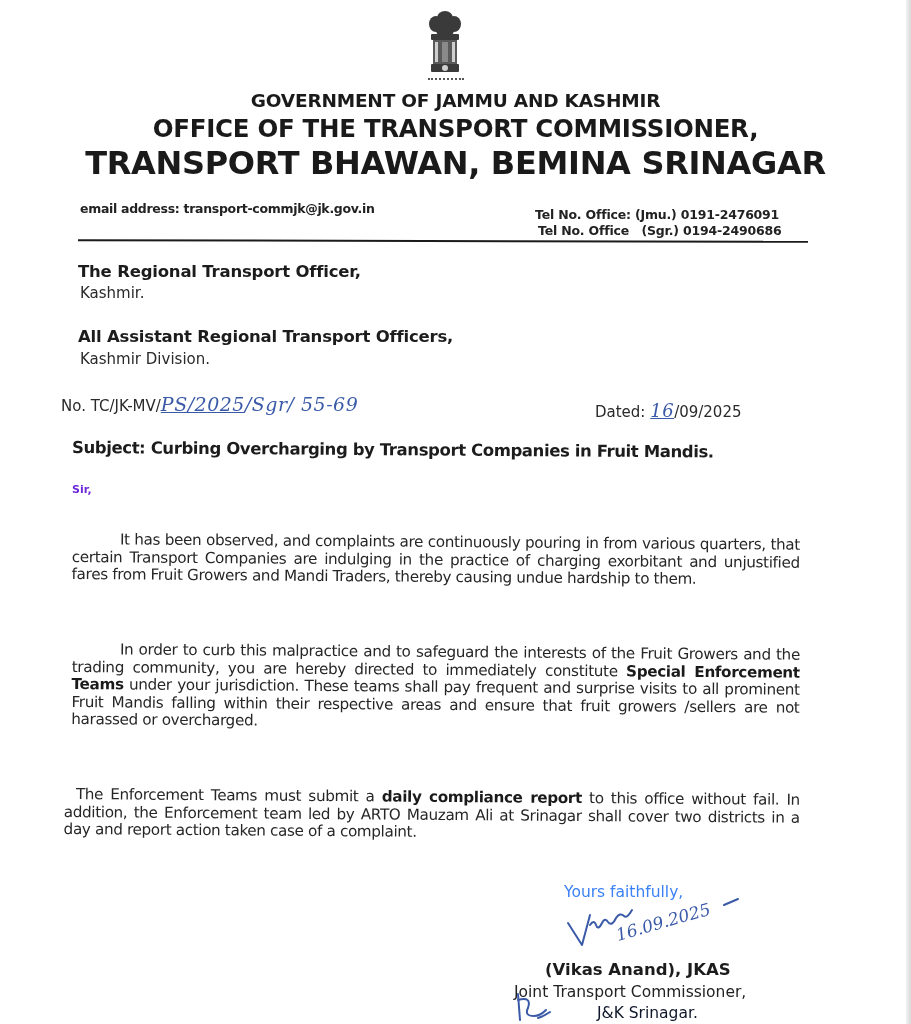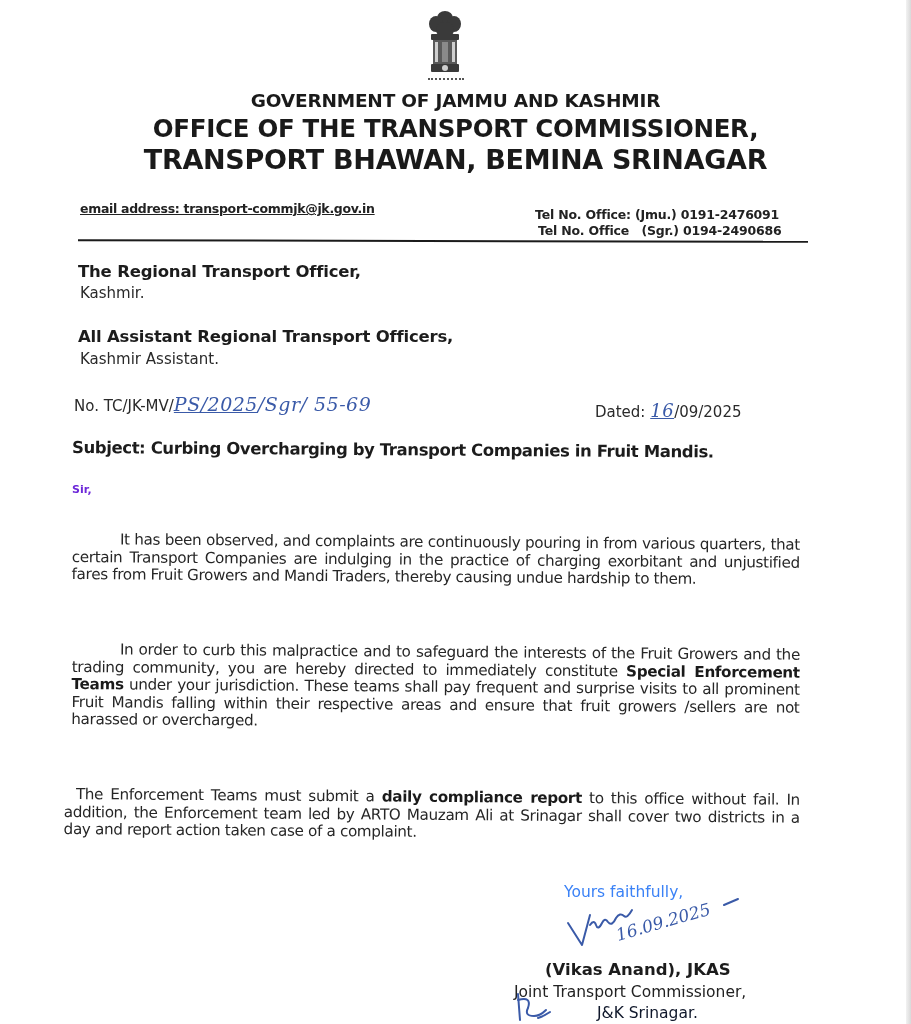--- a/index.html
+++ b/index.html
@@ -37,28 +37,27 @@
       position: absolute;
       left: 0; width: 911px;
       text-align: center;
       font-weight: bold;
       color: #1a1a1a;
       white-space: nowrap;
       transform-origin: center;
     }
     .hdr1 { top: 90px; font-size: 18.5px; letter-spacing: -0.2px; }
     .hdr2 { top: 114px; font-size: 24.5px; letter-spacing: -0.3px; }
-    .hdr3 { top: 144px; font-size: 27px; letter-spacing: -0.3px; }
+    .hdr3 { top: 144px; font-size: 32px; letter-spacing: -0.3px; }
 
     .email {
       position: absolute;
       left: 80px; top: 201px;
       font-size: 12.5px;
       font-weight: bold;
-      text-decoration: underline;
       color: #222;
       letter-spacing: -0.3px;
     }
     .tel {
       position: absolute;
       left: 535px;
       font-size: 12.5px;
       font-weight: bold;
       color: #222;
       white-space: pre;
@@ -87,21 +86,21 @@
       font-size: 15px;
       color: #2a2a2a;
     }
     .a1 { top: 262px; }
     .a1b { top: 284px; }
     .a2 { top: 327px; }
     .a2b { top: 350px; }
 
     .refno {
       position: absolute;
-      left: 74px; top: 393px;
+      left: 61px; top: 393px;
       font-size: 15px;
       color: #2a2a2a;
       white-space: nowrap;
     }
     .hand {
       font-family: "DejaVu Serif", serif;
       font-style: italic;
       color: #3a5aa8;
       font-size: 19px;
       letter-spacing: 0.5px;
@@ -220,21 +219,21 @@
 <div class="hdr hdr3">TRANSPORT BHAWAN, BEMINA SRINAGAR</div>
 
 <div class="email">email address: transport-commjk@jk.gov.in</div>
 <div class="tel tel1">Tel No. Office: (Jmu.) 0191-2476091</div>
 <div class="tel tel2">Tel No. Office   (Sgr.) 0194-2490686</div>
 <div class="rule"></div>
 
 <div class="addr-bold a1">The Regional Transport Officer,</div>
 <div class="addr-norm a1b">Kashmir.</div>
 <div class="addr-bold a2">All Assistant Regional Transport Officers,</div>
-<div class="addr-norm a2b">Kashmir Assistant.</div>
+<div class="addr-norm a2b">Kashmir Division.</div>
 
 <div class="refno">
   <span>No. TC/JK-MV/</span><span class="hand hand-u">PS/2025</span><span class="hand">/Sgr/ 55-69</span>
 </div>
 <div class="dated">
   <span>Dated:</span>
   <span class="hand hand-u" style="font-size:18px">16</span><span>/09/2025</span>
 </div>
 
 <div class="subject">Subject: Curbing Overcharging by Transport Companies in Fruit Mandis.</div>

